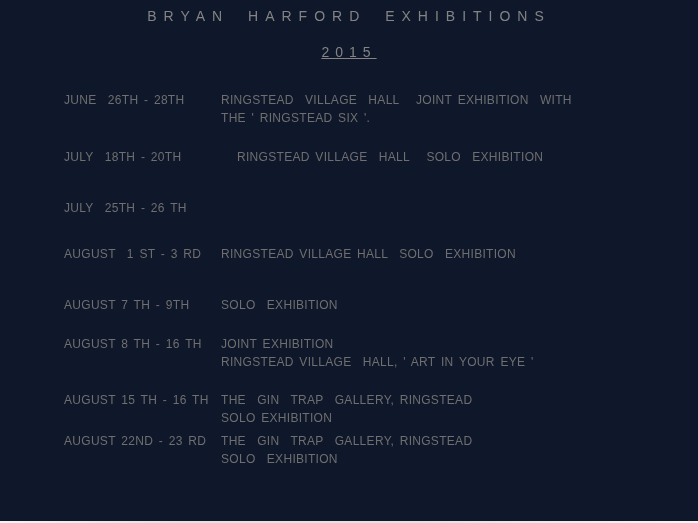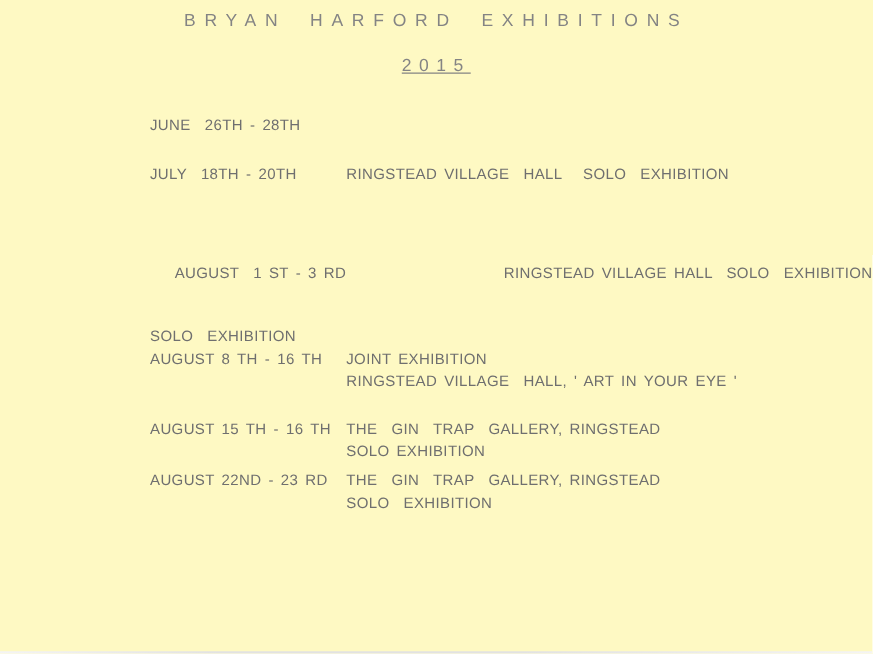--- a/index.html
+++ b/index.html
@@ -4,21 +4,21 @@
 <style>
   html, body {
     margin: 0;
     padding: 0;
     background: #ffffff;
   }
   .page {
     position: relative;
     width: 698px;
     height: 523px;
-    background: #fef9c3;
+    background: #0f172a;
     overflow: hidden;
     font-family: "Liberation Sans", sans-serif;
   }
   .doc-title {
     position: absolute;
     top: 8px;
     left: 0;
     right: 0;
     text-align: center;
     font-size: 14px;
@@ -43,21 +43,21 @@
   }
   .schedule {
     position: absolute;
     top: 91px;
     left: 0;
     right: 0;
   }
   .row {
     display: flex;
     align-items: flex-start;
-    padding-left: 120px;
+    padding-left: 64px;
   }
   .row .date {
     width: 157px;
     flex: 0 0 157px;
     font-size: 12px;
     color: #6f6f6f;
     letter-spacing: 0.3px;
     word-spacing: 2px;
     line-height: 18px;
     white-space: pre;
@@ -69,25 +69,25 @@
     letter-spacing: 0.3px;
     word-spacing: 2px;
     line-height: 18px;
   }
   .row .venue div {
     white-space: pre;
     min-height: 18px;
   }
   
   .row:nth-child(1) { margin-top: 0; }
-  .row:nth-child(2) { margin-top: 21px; }
+  .row:nth-child(2) { margin-top: 21px; gap: 16px; }
   .row:nth-child(3) { margin-top: 33px; }
-  .row:nth-child(4) { margin-top: 28px; text-align: right; }
+  .row:nth-child(4) { margin-top: 28px; }
   .row:nth-child(5) { margin-top: 33px; }
-  .row:nth-child(6) { }
+  .row:nth-child(6) { margin-top: 21px; }
   .row:nth-child(7) { margin-top: 20px; justify-content: space-between; }
   .row:nth-child(8) { margin-top: 5px; }
   .row:nth-child(9) { margin-top: 22px; }
   .scan-edge-bottom {
     position: absolute;
     left: 0;
     right: 0;
     bottom: 0;
     height: 2px;
     background: linear-gradient(to right, #f4f4f4, #e2e2e2 25%, #e2e2e2 60%, #f4f4f4);
@@ -98,40 +98,46 @@
 
 <div class="page">
 
   <div class="doc-title">BRYAN HARFORD EXHIBITIONS</div>
   <div class="doc-year">2015</div>
 
   <div class="schedule">
 
     <div class="row">
       <div class="date">JUNE  26TH - 28TH</div>
+      <div class="venue">
+        <div>RINGSTEAD  VILLAGE  HALL   JOINT EXHIBITION  WITH</div>
+        <div>THE ' RINGSTEAD SIX '.</div>
+      </div>
     </div>
 
     <div class="row">
       <div class="date">JULY  18TH - 20TH</div>
       <div class="venue">
         <div>RINGSTEAD VILLAGE  HALL   SOLO  EXHIBITION</div>
       </div>
     </div>
 
     <div class="row">
+      <div class="date">JULY  25TH - 26 TH</div>
     </div>
 
     <div class="row">
       <div class="date">AUGUST  1 ST - 3 RD</div>
       <div class="venue">
         <div>RINGSTEAD VILLAGE HALL  SOLO  EXHIBITION</div>
       </div>
     </div>
 
     <div class="row">
+      <div class="date">AUGUST 7 TH - 9TH</div>
       <div class="venue">
         <div>SOLO  EXHIBITION</div>
       </div>
     </div>
 
     <div class="row">
       <div class="date">AUGUST 8 TH - 16 TH</div>
       <div class="venue">
         <div>JOINT EXHIBITION</div>
         <div>RINGSTEAD VILLAGE  HALL, ' ART IN YOUR EYE '</div>

